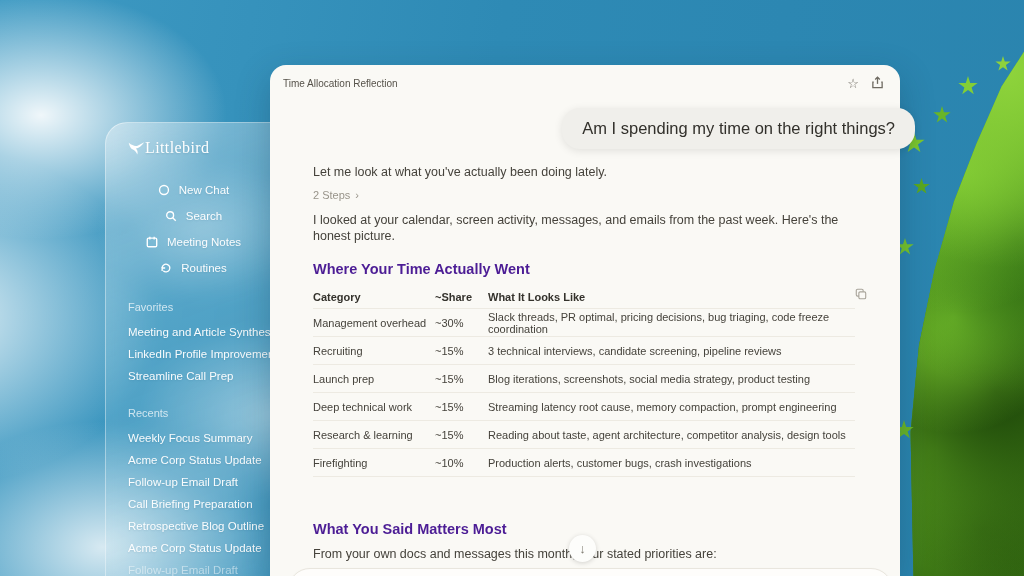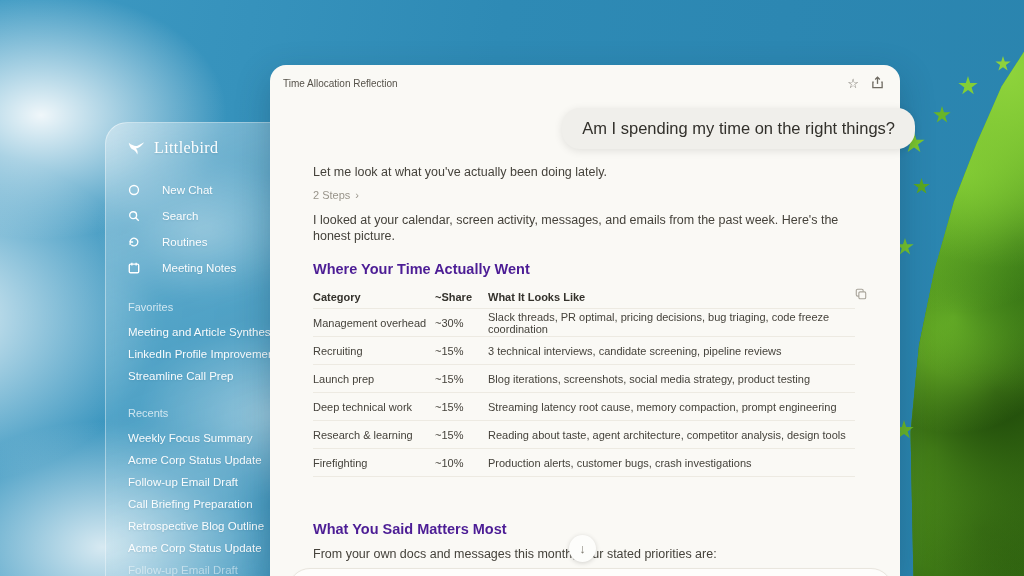--- a/index.html
+++ b/index.html
@@ -34,26 +34,26 @@
     clip-path: polygon(50% 0%, 61% 35%, 98% 35%, 68% 57%, 79% 91%, 50% 70%, 21% 91%, 32% 57%, 2% 35%, 39% 35%); }
 
   
   .sidebar { position:absolute; left:105px; top:122px; width:166px; height:454px;
     border-radius:22px 0 0 0;
     background: linear-gradient(160deg, rgba(255,255,255,.36) 0%, rgba(198,233,242,.20) 40%, rgba(170,215,230,.10) 100%);
     backdrop-filter: blur(7px);
     border-top:1px solid rgba(255,255,255,.5); border-left:1px solid rgba(255,255,255,.4);
     padding:16px 12px 0 22px; color:#fff; overflow:hidden;
   }
-  .logo-row { display:flex; align-items:center; gap:9px; margin-bottom:20px; }
+  .logo-row { display:flex; align-items:center; margin-bottom:20px; }
   .logo-row svg { width:17px; height:15px; fill:#ffffff; }
   .logo-text { font-family:"Liberation Serif", serif; font-size:16px; letter-spacing:.4px;
     color:#fff; text-shadow:0 1px 2px rgba(0,60,80,.15); }
-  .nav-item { display:flex; align-items:center; gap:22px; height:26px; font-size:11.5px;
-    color:rgba(255,255,255,.97); text-shadow:0 1px 2px rgba(0,60,80,.12); cursor:default; }
+  .nav-item { display:flex; align-items:center; gap:9px; height:26px; font-size:11.5px;
+    color:rgba(255,255,255,.97); text-shadow:0 1px 2px rgba(0,60,80,.12); cursor:default;justify-content:center; }
   .nav-item svg { width:12px; height:12px; stroke:#fff; stroke-width:1.6; fill:none; }
   .side-section { margin-top:20px; }
   .side-heading { font-size:11px; color:rgba(255,255,255,.72); margin-bottom:8px; }
   .side-list div { font-size:11.5px; color:rgba(255,255,255,.96); line-height:22px;
     white-space:nowrap; text-shadow:0 1px 2px rgba(0,60,80,.12); }
   .side-list.recents div:last-child { opacity:.5; }
 
   
   .card { position:absolute; left:270px; top:65px; width:630px; height:511px;
     background:#faf9f5; border-radius:16px 16px 0 0;
@@ -127,32 +127,32 @@
     </div>
     <div class="nav-item">
       <svg viewBox="0 0 14 14">
           <circle cx="6" cy="6" r="4"></circle>
           <line x1="9" y1="9" x2="12.5" y2="12.5"></line>
         </svg>
       <span>Search</span>
     </div>
     <div class="nav-item">
       <svg viewBox="0 0 14 14">
-          <path d="M2.5 7 a4.5 4.5 0 1 1 1.3 3.2"></path>
-          <path d="M2.5 10.5 L2.5 7 L6 7"></path>
-        </svg>
-      <span>Routines</span>
-    </div>
-    <div class="nav-item">
-      <svg viewBox="0 0 14 14">
           <rect x="1.5" y="2.5" width="11" height="10" rx="1.5"></rect>
           <line x1="4.5" y1="1" x2="4.5" y2="4"></line>
           <line x1="9.5" y1="1" x2="9.5" y2="4"></line>
         </svg>
       <span>Meeting Notes</span>
+    </div>
+    <div class="nav-item">
+      <svg viewBox="0 0 14 14">
+          <path d="M2.5 7 a4.5 4.5 0 1 1 1.3 3.2"></path>
+          <path d="M2.5 10.5 L2.5 7 L6 7"></path>
+        </svg>
+      <span>Routines</span>
     </div>
 
     <div class="side-section">
       <div class="side-heading">Favorites</div>
       <div class="side-list">
           <div>Meeting and Article Synthesis</div>
           <div>LinkedIn Profile Improvements</div>
           <div>Streamline Call Prep</div>
         </div>
     </div>

